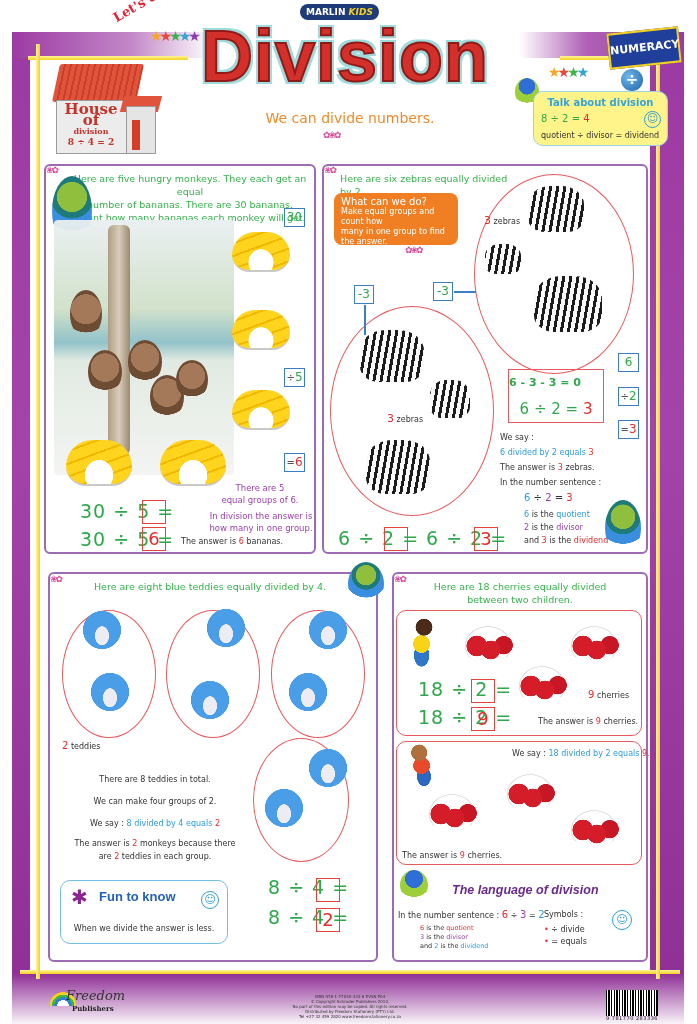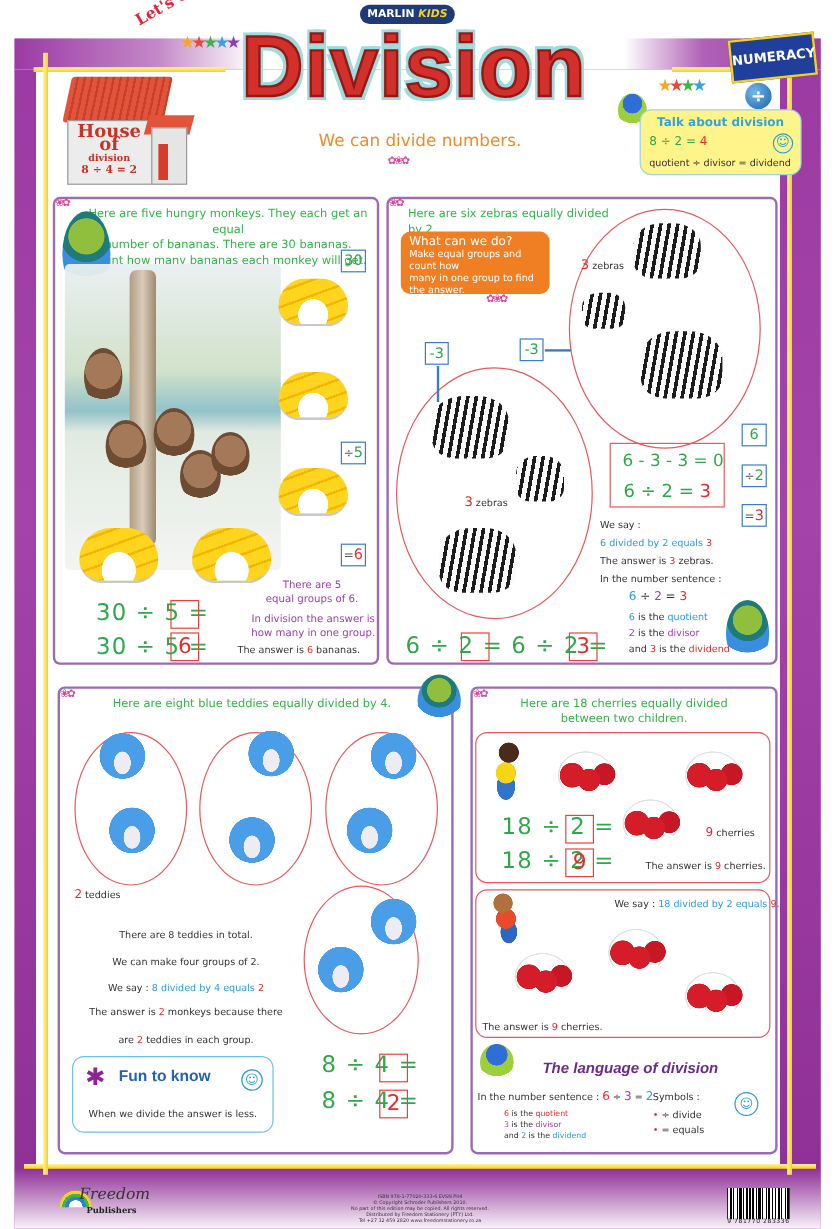--- a/index.html
+++ b/index.html
@@ -179,21 +179,21 @@
     <div>equal groups of 6.</div>
   </div>
   <div class="purple-text" style="left:205px; top:510px; width:112px;">
     <div>In division the answer is</div>
     <div>how many in one group.</div>
   </div>
   <div class="eq" style="left:80px; top:500px;">30 ÷ 5 =</div>
   <div class="ans-box" style="left:142px; top:500px;"></div>
   <div class="eq" style="left:80px; top:528px;">30 ÷ 5 =</div>
   <div class="ans-box" style="left:142px; top:527px;">6</div>
-  <div class="dark-text" style="left:198px; top:536px;"><span>The answer is </span><span class="red">6</span><span> bananas.</span></div>
+  <div class="dark-text" style="left:181px; top:536px;"><span>The answer is </span><span class="red">6</span><span> bananas.</span></div>
 
   <div class="panel" style="left:322px; top:164px; width:326px; height:390px;"></div>
   <div class="flower-deco" style="left:324px; top:165px;">❀✿</div>
   <div class="green-intro" style="left:340px; top:172px; width:180px; text-align:left;">Here are six zebras equally divided by 2.</div>
   <div class="orange-box">
     <div class="h">What can we do?</div>
     <div>Make equal groups and count how</div>
     <div>many in one group to find</div>
     <div>the answer.</div>
   </div>
@@ -206,21 +206,21 @@
   <div class="zebra" style="left:360px; top:330px; width:64px; height:52px;"></div>
   <div class="zebra" style="left:430px; top:380px; width:40px; height:38px;"></div>
   <div class="zebra" style="left:366px; top:440px; width:64px; height:54px;"></div>
   <div class="dark-text" style="left:484px; top:215px;"><span class="red" style="font-size:11px;">3</span><span> zebras</span></div>
   <div class="dark-text" style="left:387px; top:413px;"><span class="red" style="font-size:11px;">3</span><span> zebras</span></div>
   <div class="num-box" style="left:354px; top:285px; width:20px;">-3</div>
   <div style="position:absolute; left:364px; top:305px; width:1.5px; height:30px; background:#3a7ec6;"></div>
   <div class="num-box" style="left:433px; top:282px; width:20px;">-3</div>
   <div style="position:absolute; left:454px; top:291px; width:22px; height:1.5px; background:#3a7ec6;"></div>
   <div class="eq-red-box">
-    <div style="position:absolute; left:0; top:6px; width:100%; text-align:right; font-size:14px; color:#2ea84a;">6 - 3 - 3 = 0</div>
+    <div style="position:absolute; left:0; top:6px; width:100%; text-align:left; font-size:11px; color:#2ea84a;font-weight:bold;">6 - 3 - 3 = 0</div>
     <div style="position:absolute; left:0; top:30px; width:100%; text-align:center; font-size:15px; color:#2ea84a;"><span>6 ÷ 2 = </span><span class="red">3</span></div>
   </div>
   <div class="num-box" style="left:618px; top:353px;">6</div>
   <div class="num-box" style="left:618px; top:387px;"><span class="k">÷</span><span>2</span></div>
   <div class="num-box" style="left:618px; top:420px;"><span class="k">=</span><span class="r">3</span></div>
   <div class="dark-text" style="left:500px; top:432px;">We say :</div>
   <div class="dark-text" style="left:500px; top:447px;"><span class="blue">6 divided by 2 equals </span><span class="red">3</span></div>
   <div class="dark-text" style="left:500px; top:462px;"><span>The answer is </span><span class="red">3</span><span> zebras.</span></div>
   <div class="dark-text" style="left:500px; top:477px;">In the number sentence :</div>
   <div class="dark-text" style="left:524px; top:492px; font-size:10px;"><span class="blue">6</span><span> ÷ </span><span class="purple">2</span><span> = </span><span class="red">3</span></div>
@@ -247,21 +247,21 @@
   <div class="teddy" style="left:188px; top:676px;"></div>
   <div class="teddy" style="left:306px; top:606px;"></div>
   <div class="teddy" style="left:286px; top:668px;"></div>
   <div class="teddy" style="left:306px; top:744px;"></div>
   <div class="teddy" style="left:262px; top:784px;"></div>
   <div class="dark-text" style="left:62px; top:740px;"><span class="red" style="font-size:10px;">2</span><span> teddies</span></div>
   <div class="dark-text" style="left:60px; top:774px; width:190px; text-align:center;">There are 8 teddies in total.</div>
   <div class="dark-text" style="left:60px; top:796px; width:190px; text-align:center;">We can make four groups of 2.</div>
   <div class="dark-text" style="left:60px; top:818px; width:190px; text-align:center;"><span>We say : </span><span class="blue">8 divided by 4 equals </span><span class="red">2</span></div>
   <div class="dark-text" style="left:60px; top:838px; width:190px; text-align:center;"><span>The answer is </span><span class="red">2</span><span> monkeys because there</span></div>
-  <div class="dark-text" style="left:60px; top:851px; width:190px; text-align:center;margin-top:10px;"><span>are </span><span class="red">2</span><span> teddies in each group.</span></div>
+  <div class="dark-text" style="left:60px; top:851px; width:190px; text-align:center;"><span>are </span><span class="red">2</span><span> teddies in each group.</span></div>
   <div class="fun-box">
     <div class="fun-flower">✱</div>
     <div class="fun-title">Fun to know</div>
     <div class="smiley" style="left:140px; top:10px; width:18px; height:18px; line-height:15px;">☺</div>
     <div class="fun-text">When we divide the answer is less.</div>
   </div>
   <div class="eq" style="left:268px; top:876px;">8 ÷ 4 =</div>
   <div class="ans-box" style="left:316px; top:878px;"></div>
   <div class="eq" style="left:268px; top:906px;">8 ÷ 4 =</div>
   <div class="ans-box" style="left:316px; top:908px;">2</div>

